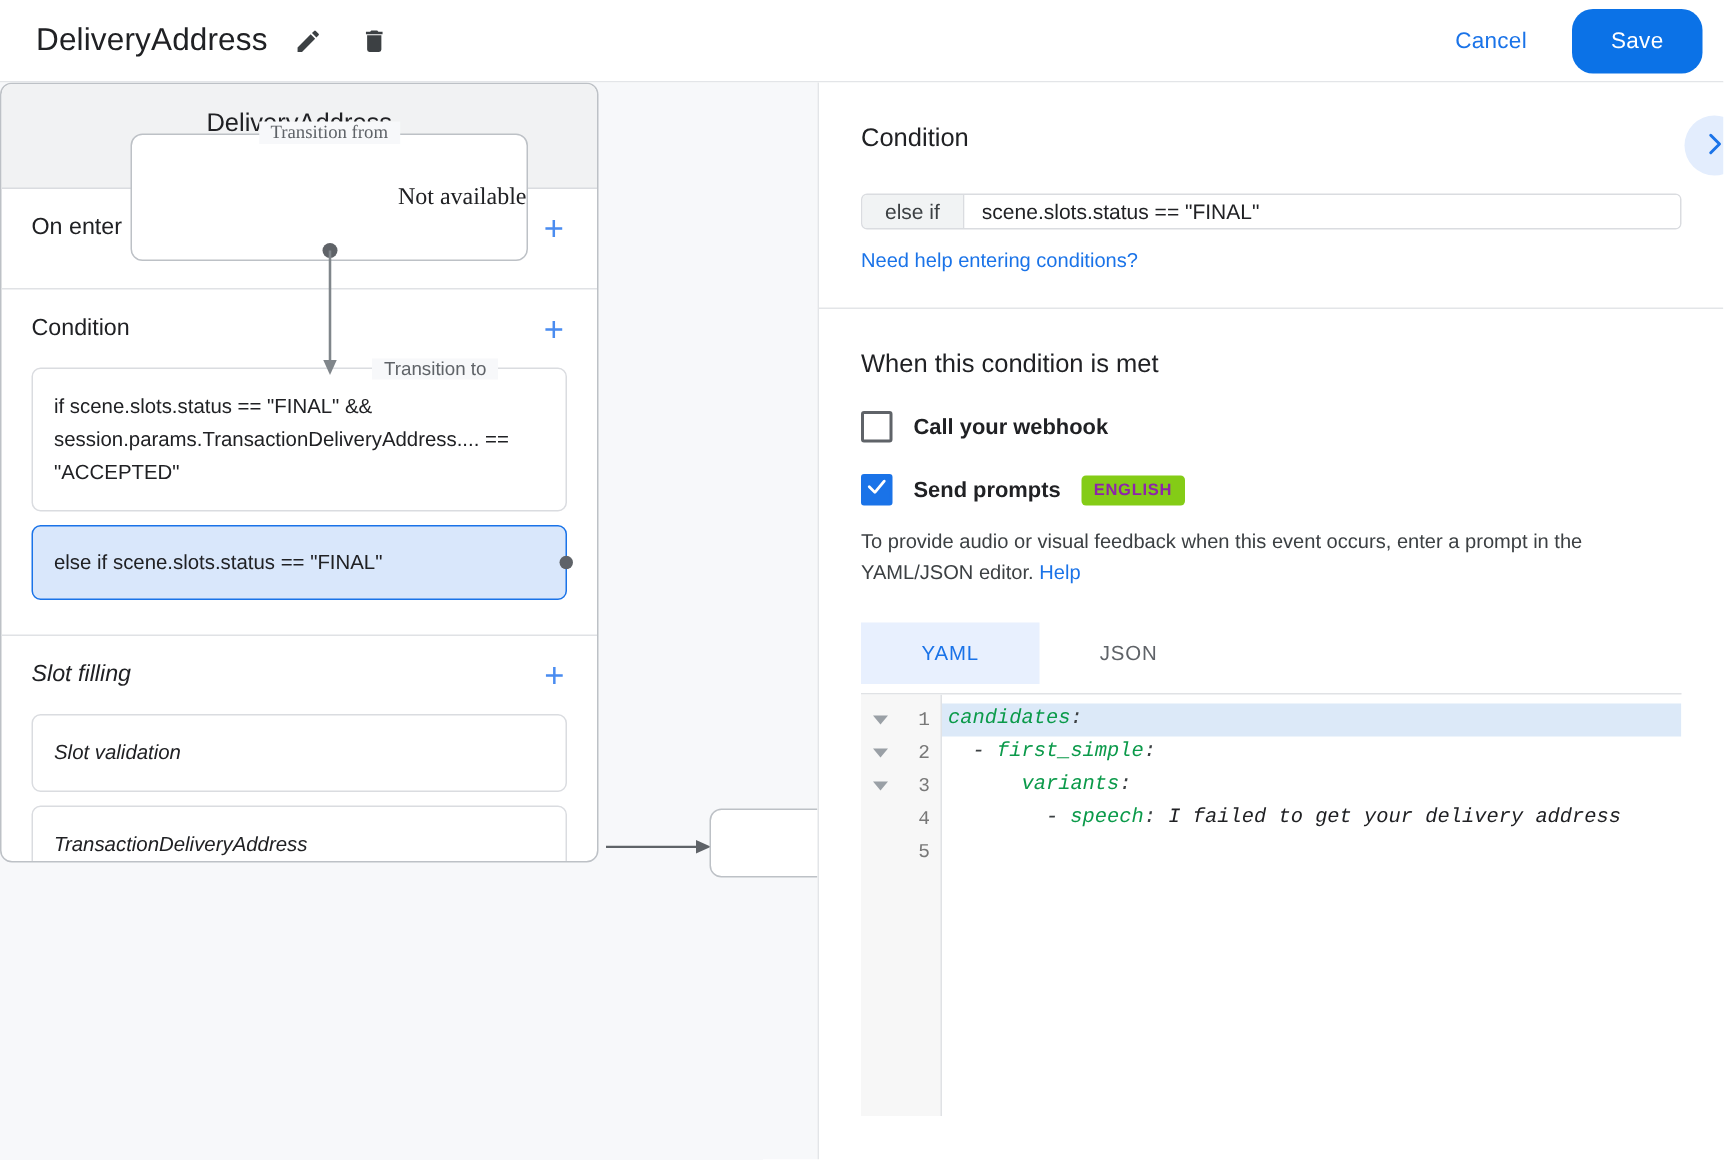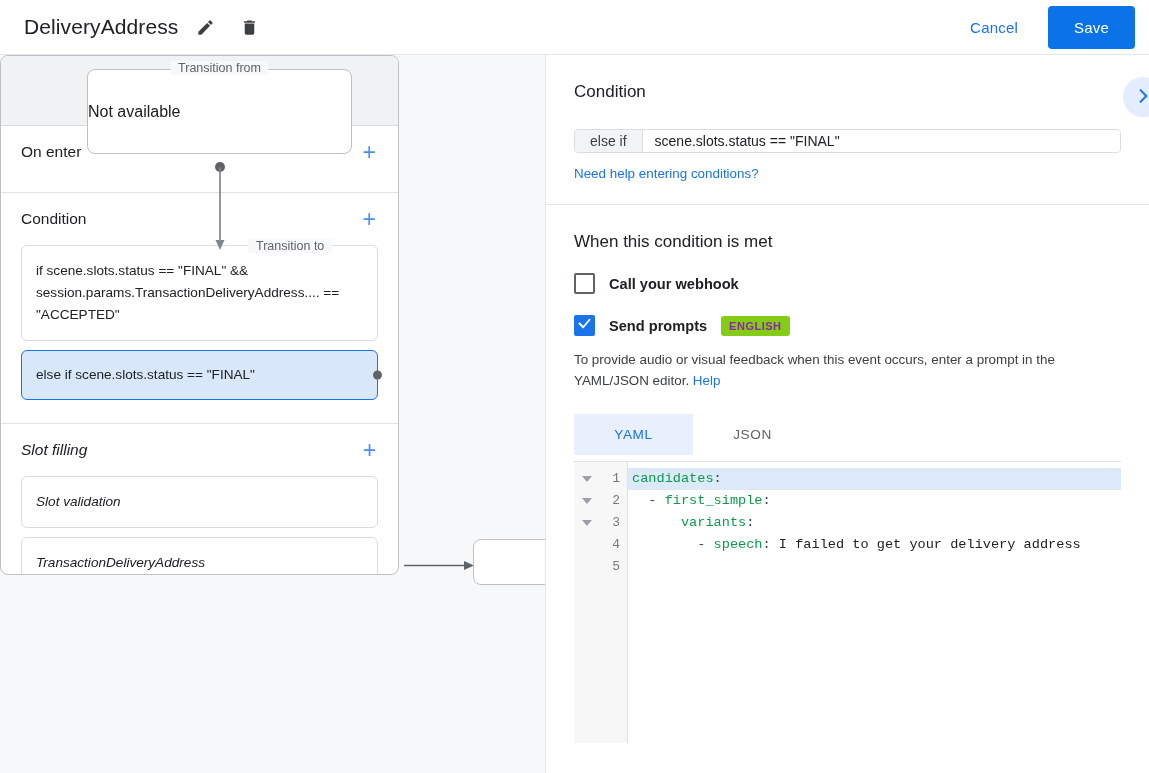--- a/index.html
+++ b/index.html
@@ -30,43 +30,43 @@
     margin-left: auto; display: flex; align-items: center; gap: 0;
     padding-right: 14px;
   }
   .btn-cancel {
     color: #1a73e8; font-size: 15px; font-weight: 500;
     background: none; border: none; padding: 9px 16px; cursor: pointer;
     border-radius: 4px; letter-spacing: .2px;
   }
   .btn-save {
     background: #0b72e7; color: #ffffff; font-size: 15px; font-weight: 500;
-    border: none; border-radius: 4px; padding: 13px 26px; margin-left: 14px;
+    border: none; border-radius: 14px; padding: 13px 26px; margin-left: 14px;
     cursor: pointer; letter-spacing: .2px;
   }
 
   
   .canvas {
     position: absolute; left: 0; top: 55px; width: 545px; height: 718px;
     background: #f7f8fa; overflow: hidden;
   }
 
   .fieldset {
     position: absolute; border: 1px solid #bdc1c6; border-radius: 8px;
     background: #ffffff;
   }
   .fieldset-legend {
     position: absolute; top: -9px; left: 50%; transform: translateX(-50%);
     background: #f7f8fa; padding: 0 8px; font-size: 12.5px; color: #5f6368;
     white-space: nowrap;
   }
   
   #node-from {
-    left: 87px; top: 14px; width: 265px; height: 85px;
-    display: flex; align-items: center; justify-content: flex-start;
+    left: 87px; top: 34px; width: 265px; height: 85px;
+    display: flex; align-items: center; justify-content: flex-end; font-family: Liberation Serif, serif;
   }
   #node-from .node-title { font-size: 16px; color: #202124; }
 
   
   .connector { position: absolute; left: 214px; top: 107px; width: 12px; height: 90px; }
 
   
   #node-to {
     left: 21px; top: 198px; width: 399px; height: 520px;
     border: 1px solid #bdc1c6; border-radius: 8px; background: #ffffff;
@@ -187,21 +187,21 @@
     font-size: 13px; color: #787878; position: relative;
   }
   .fold {
     position: absolute; left: 8px; top: 50%; transform: translateY(-50%);
     width: 0; height: 0; border-left: 5px solid transparent;
     border-right: 5px solid transparent; border-top: 6px solid #9aa0a6;
     cursor: pointer;
   }
   .code {
     flex: 1; padding-top: 6px; font-family: "Liberation Mono", monospace;
-    font-size: 13.6px; overflow: hidden; white-space: pre;
+    font-size: 13.6px; overflow: hidden; white-space: pre; font-style: italic;
   }
   .cline { height: 22px; line-height: 22px; padding-left: 4px; }
   .cline.hl { background: #dce9f8; }
   .k { color: #0b9a4a; }
   .p { color: #3c4043; }
   .v { color: #202124; }
 </style>
 </head>
 <body>
 

